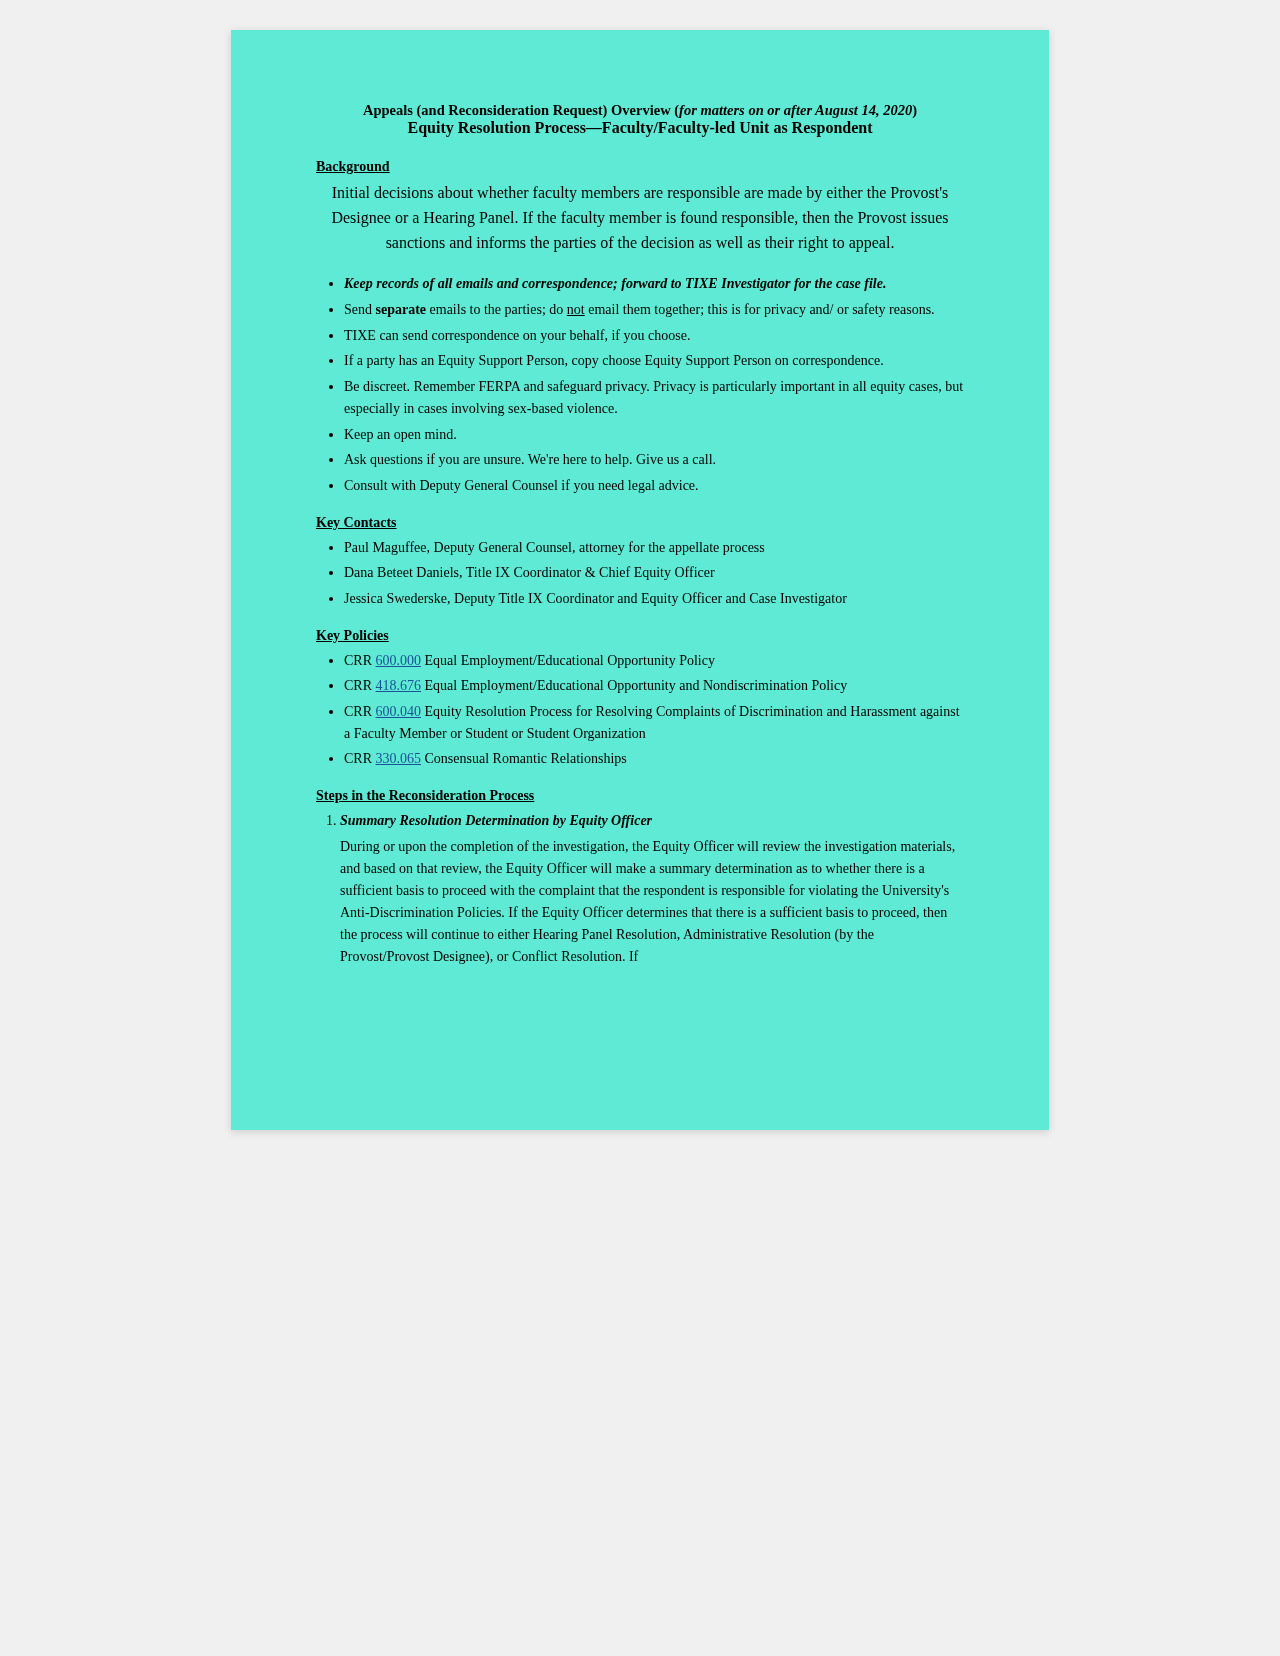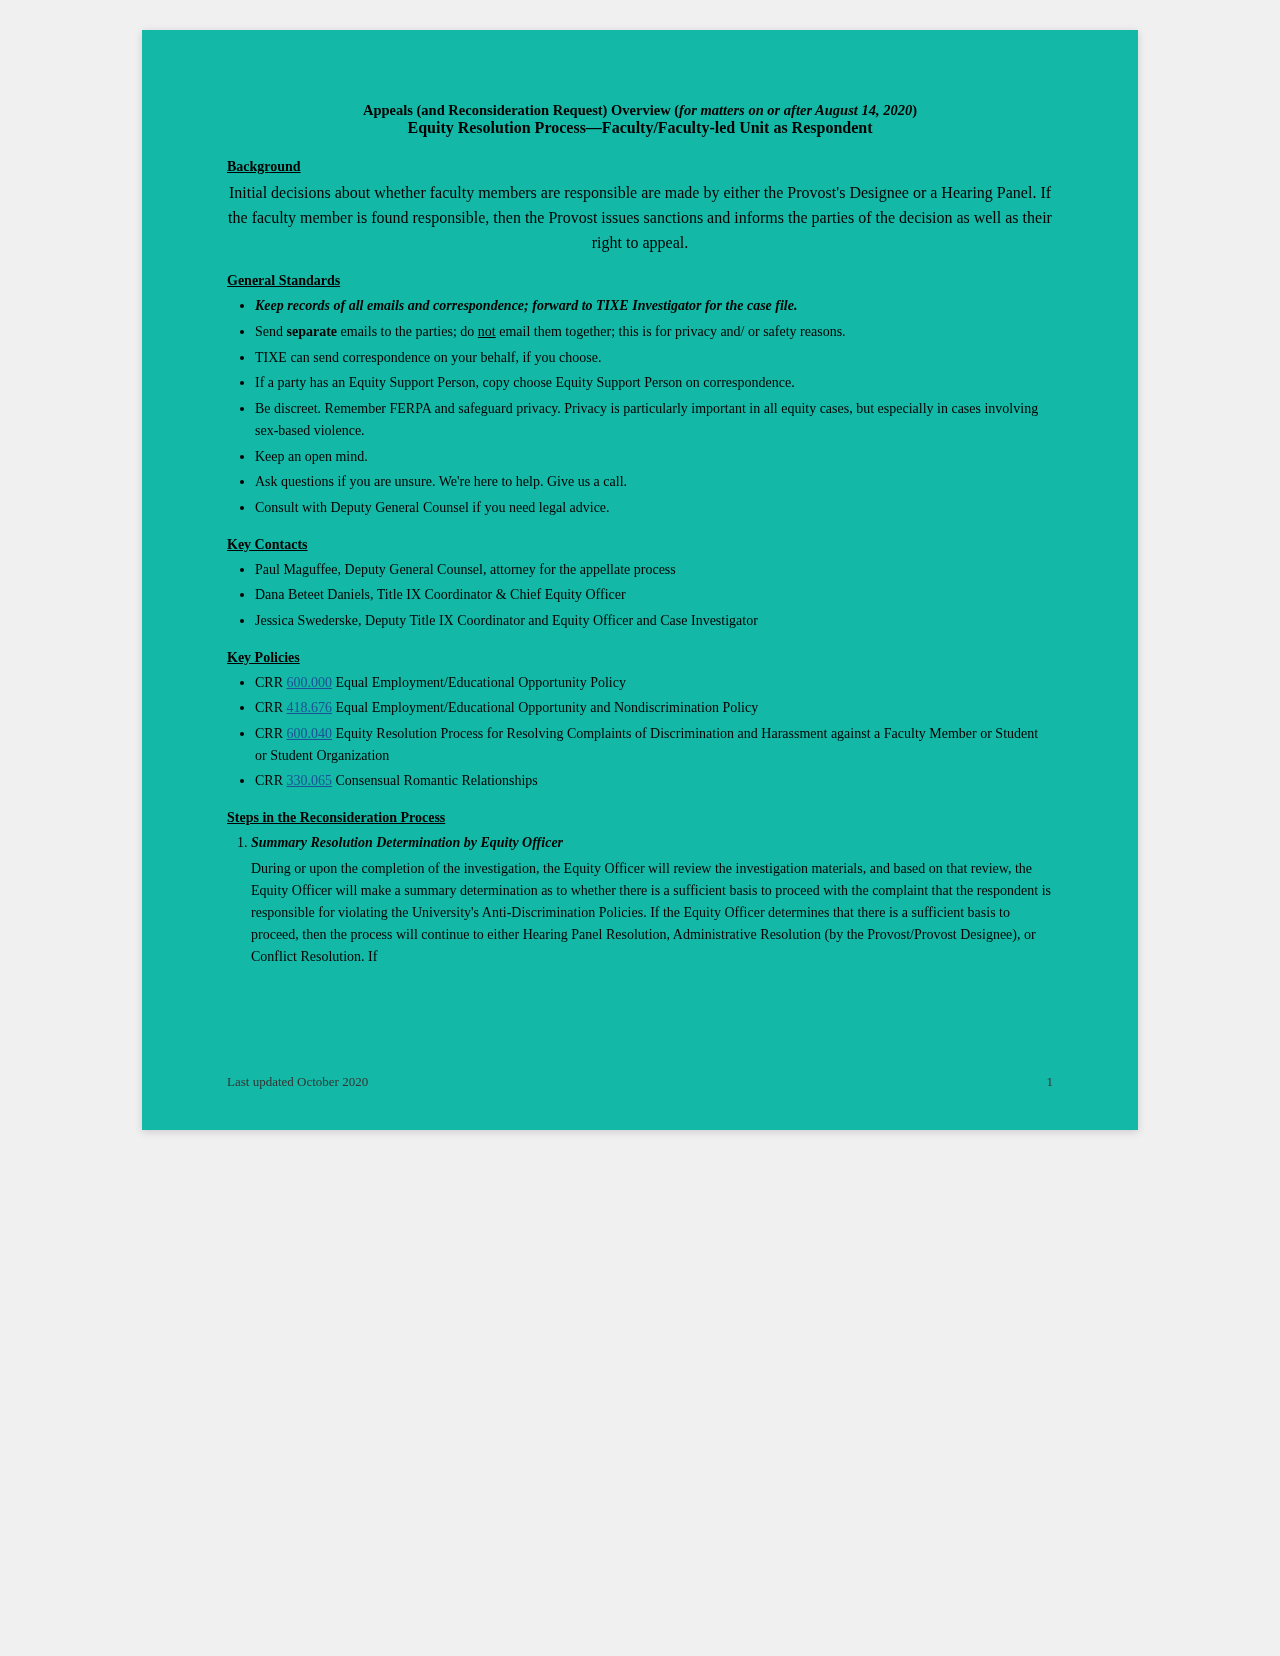--- a/index.html
+++ b/index.html
@@ -9,23 +9,23 @@
     }
 
     body {
       background: #f0f0f0;
       font-family: 'Times New Roman', Times, serif;
       font-size: 14px;
       color: #000;
     }
 
     .page {
-      width: 996px;
+      width: 818px;
       min-height: 1100px;
-      background: #14b8a6;
+      background: #5eead4;
       margin: 30px auto;
       padding: 72px 85px 72px 85px;
       position: relative;
       box-shadow: 0 2px 8px rgba(0,0,0,0.15);
     }
 
     .page-header {
       text-align: center;
       margin-bottom: 22px;
     }
@@ -126,21 +126,20 @@
     </div>
     <div class="title-line2">Equity Resolution Process—Faculty/Faculty-led Unit as Respondent</div>
   </div>
 
   <div class="section">
     <div class="section-heading">Background</div>
     <div class="section-body">Initial decisions about whether faculty members are responsible are made by either the Provost's Designee or a Hearing Panel. If the faculty member is found responsible, then the Provost issues sanctions and informs the parties of the decision as well as their right to appeal.</div>
   </div>
 
   <div class="section">
-    <div class="section-heading">General Standards</div>
     <ul class="bullet-list">
       <li>
         <strong><em>Keep records of all emails and correspondence; forward to TIXE Investigator for the case file.</em></strong>
       </li>
       <li>
         Send <strong>separate</strong> emails to the parties; do <u>not</u> email them together; this is for privacy and/ or safety reasons.
       </li>
       <li>TIXE can send correspondence on your behalf, if you choose.</li>
       <li>If a party has an Equity Support Person, copy choose Equity Support Person on correspondence.</li>
       <li>Be discreet. Remember FERPA and safeguard privacy. Privacy is particularly important in all equity cases, but especially in cases involving sex-based violence.</li>
@@ -182,18 +181,14 @@
     <ol class="steps-list">
       <li>
         <span class="step-title">Summary Resolution Determination by Equity Officer</span>
         <div class="step-body">
           During or upon the completion of the investigation, the Equity Officer will review the investigation materials, and based on that review, the Equity Officer will make a summary determination as to whether there is a sufficient basis to proceed with the complaint that the respondent is responsible for violating the University's Anti-Discrimination Policies. If the Equity Officer determines that there is a sufficient basis to proceed, then the process will continue to either Hearing Panel Resolution, Administrative Resolution (by the Provost/Provost Designee), or Conflict Resolution. If
         </div>
       </li>
     </ol>
   </div>
 
-  <div class="page-footer">
-    <span>Last updated October 2020</span>
-    <span>1</span>
-  </div>
 
 </div>
 
 </body></html>

